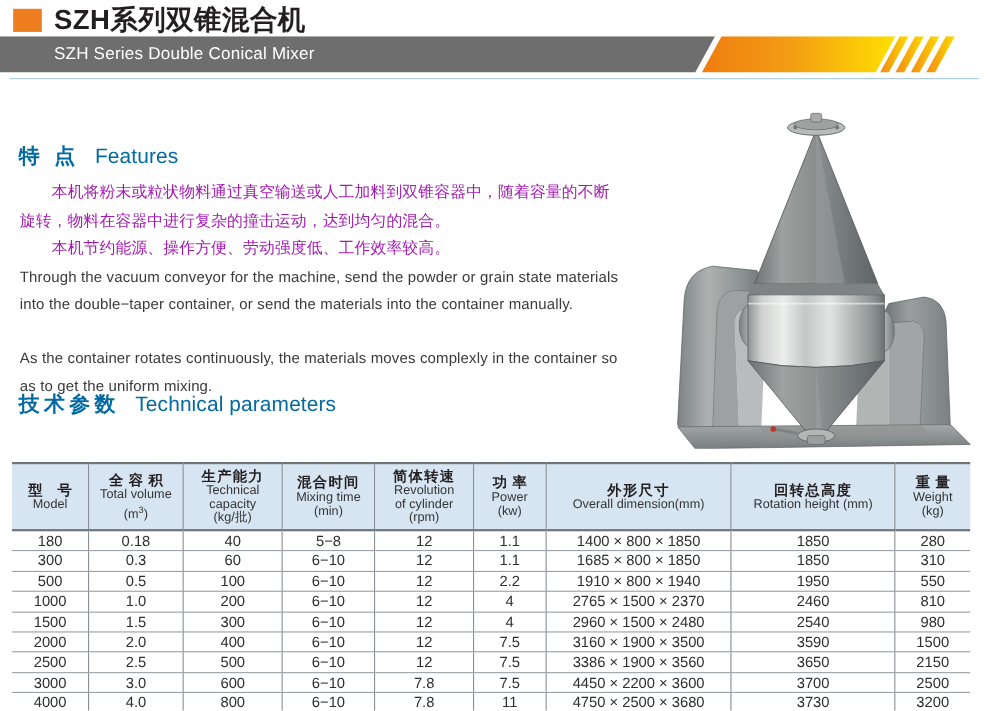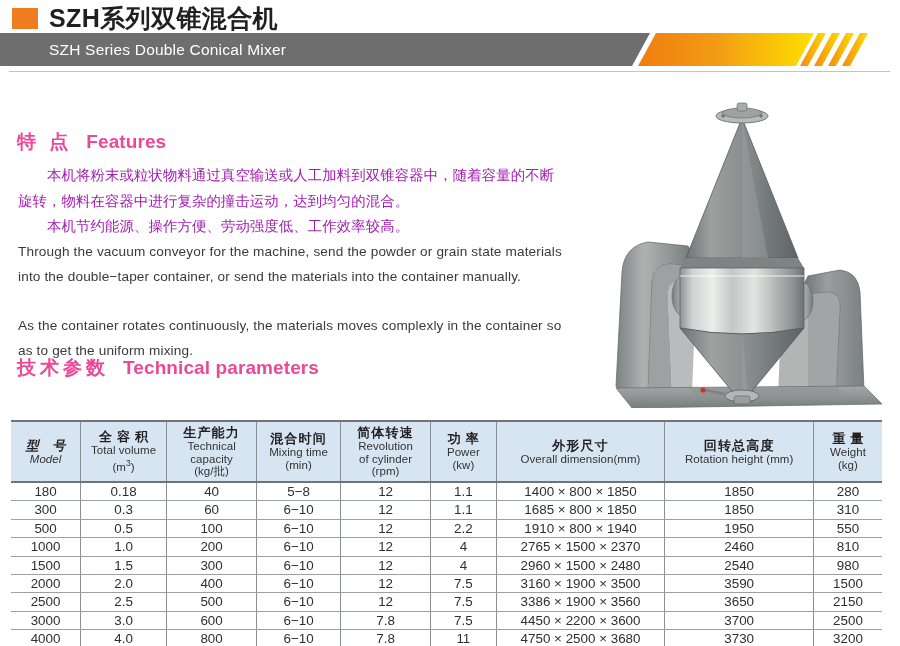--- a/index.html
+++ b/index.html
@@ -73,31 +73,31 @@
     width: 881px;
     height: 1px;
     background: #a8cbe2;
   }
 
   
   .sec-head {
     position: absolute;
     display: flex;
     align-items: baseline;
-    color: #ec4899;
+    color: #0369a1;
     white-space: nowrap;
   }
   .sec-head .cn {
     font-size: 19px;
     font-weight: 700;
     letter-spacing: 4px;
   }
   .sec-head .en {
     font-size: 19px;
-    font-weight: 700;
+    font-weight: 400;
     margin-left: 14px;
     letter-spacing: 0.1px;
   }
   #features-head { left: 17px; top: 129px; }
   #tech-head     { left: 17px; top: 355px; }
 
   
   .cn-para {
     position: absolute;
     left: 18px;
@@ -151,21 +151,21 @@
   }
   table.spec thead th {
     background: #d7e5f2;
     border-top: 2px solid #6f7479;
     border-bottom: 2px solid #6f7479;
     height: 55px;
     padding: 2px 1px;
     font-weight: normal;
     vertical-align: middle;
   }
-  table.spec thead th:first-child { border-left: none; font-style: italic; }
+  table.spec thead th:first-child { border-left: none; }
   table.spec thead th:last-child  { border-right: none; margin-left: 31px; }
 
   .th-cn {
     display: block;
     font-size: 13px;
     font-weight: 700;
     letter-spacing: 1.2px;
     line-height: 15px;
     color: #231f20;
   }

